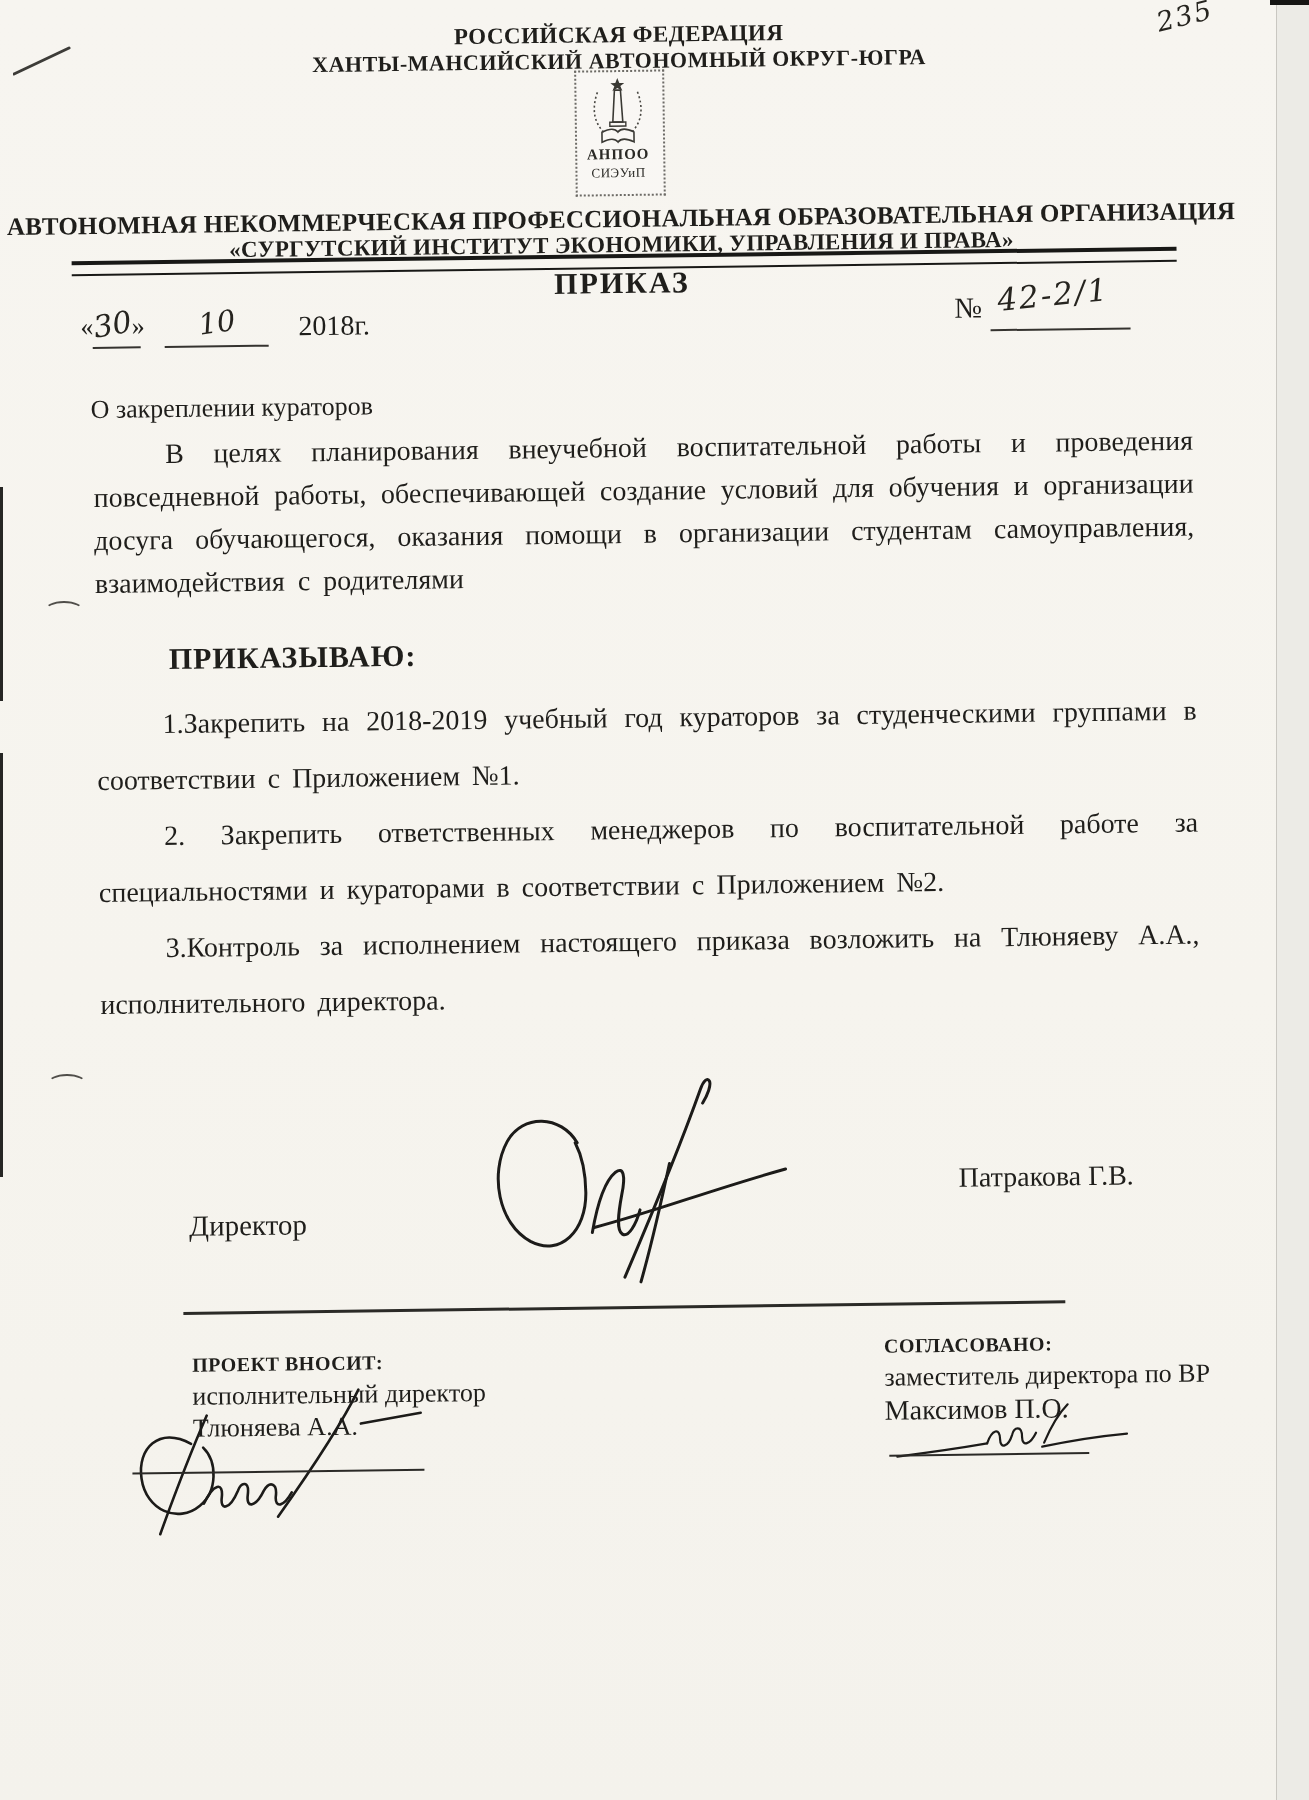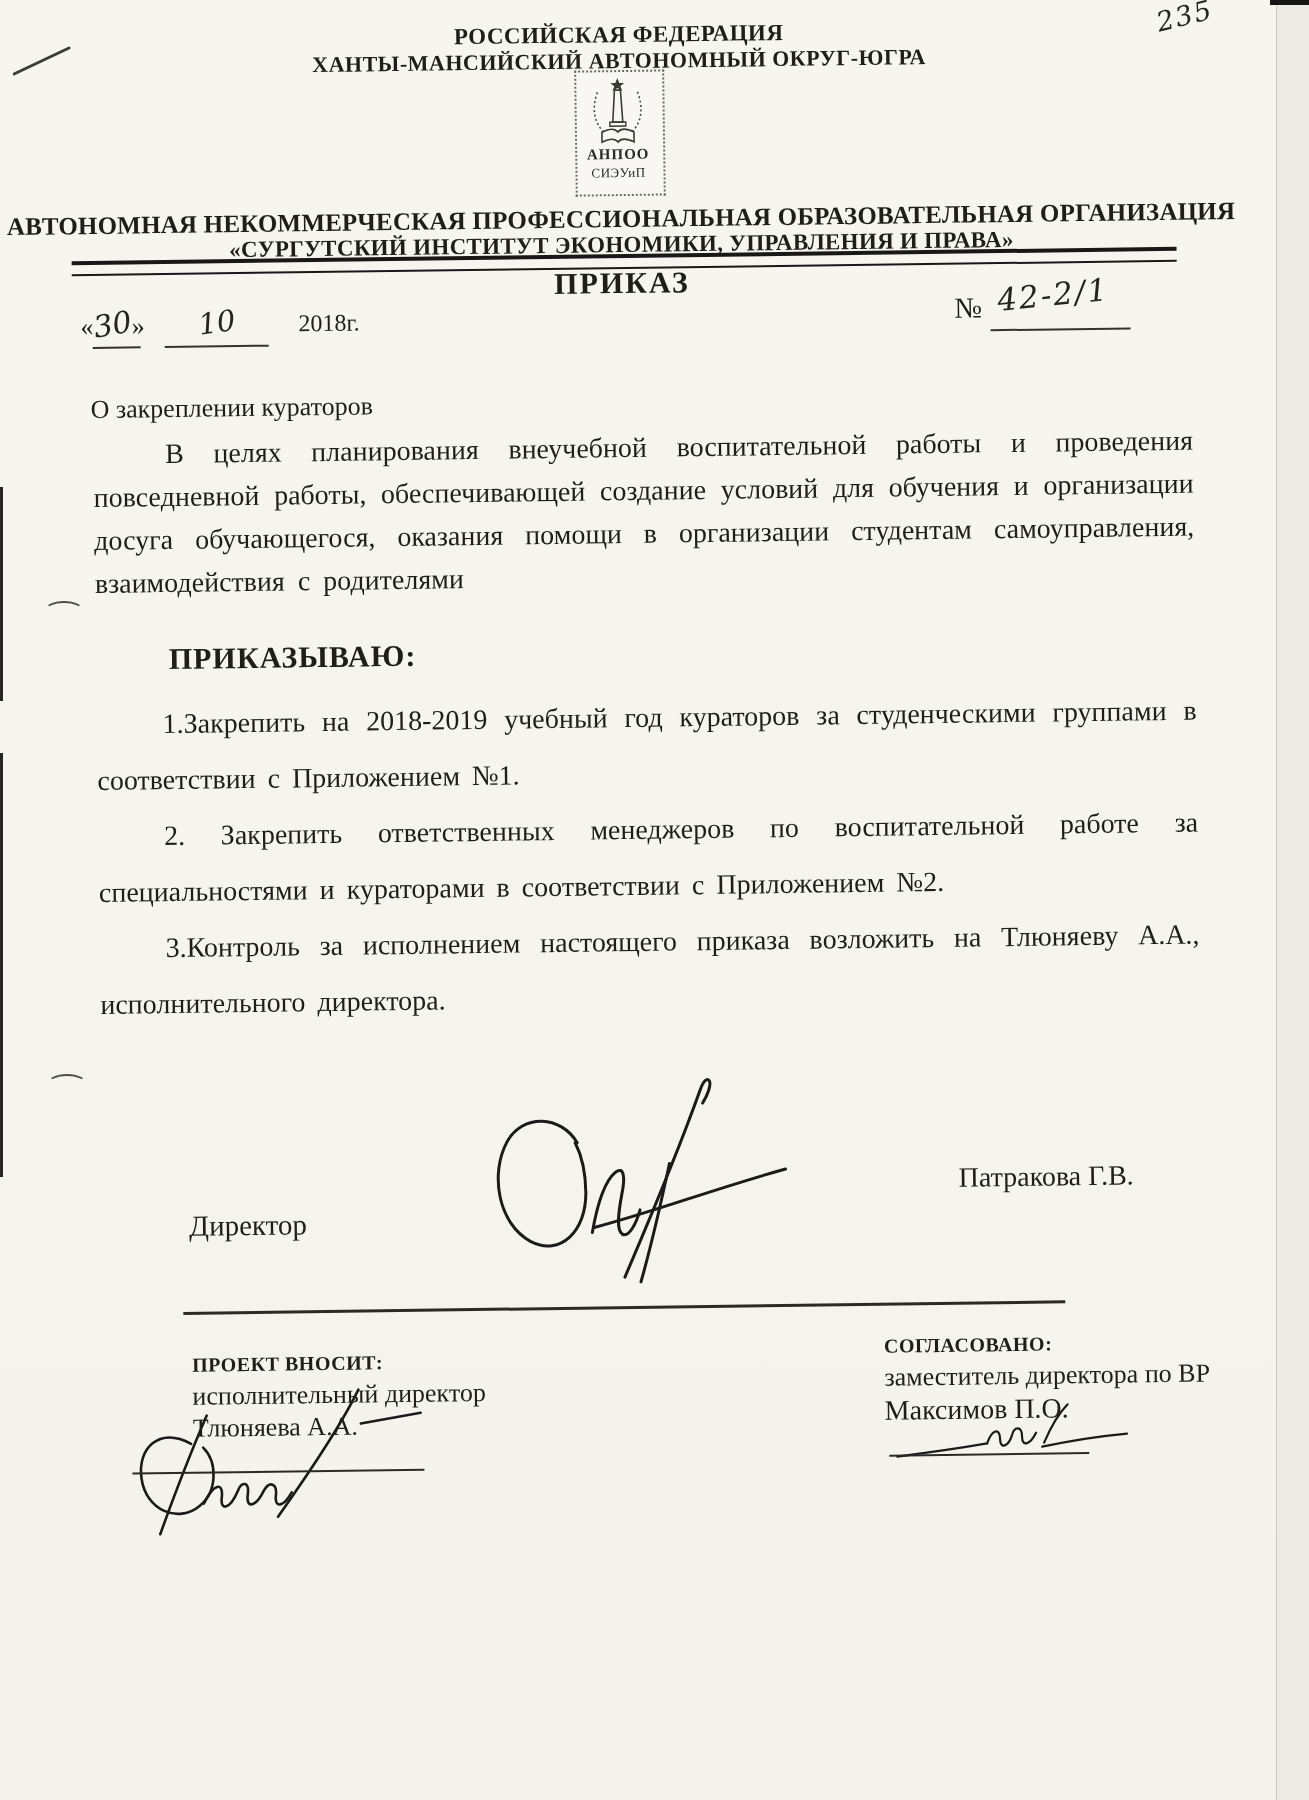--- a/index.html
+++ b/index.html
@@ -22,21 +22,21 @@
   .rule2{left:80px;top:254px;width:1105px;height:9px;border-top:4px solid #181816;border-bottom:2px solid #181816;}
   .title{top:266px;font-size:30px;letter-spacing:2px;}
   .num-label{left:962px;top:296px;font-size:29px;}
   .num-value{left:1005px;top:282px;font-size:31px;transform:rotate(-5deg);letter-spacing:2px;}
   .num-line{left:998px;top:334px;width:140px;height:0;border-top:2px solid #35332f;}
   .date-day{left:88px;top:300px;font-size:26px;}
   .date-day .hand{font-size:30px;display:inline-block;transform:rotate(-9deg);}
   .date-day-line{left:100px;top:340px;width:48px;height:0;border-top:2px solid #35332f;}
   .date-month{left:172px;top:300px;width:104px;text-align:center;border-bottom:2px solid #35332f;height:40px;}
   .date-month .hand{font-size:29px;display:inline-block;transform:rotate(-7deg);}
-  .date-year{left:306px;top:306px;font-size:24px;}
+  .date-year{left:306px;top:306px;font-size:28px;}
   .subject{left:97px;top:388px;font-size:26px;}
   .preamble{left:99px;top:426px;width:1100px;font-size:28px;line-height:43px;
             text-align:justify;text-indent:72px;word-spacing:6px;}
   .resheading{left:172px;top:636px;font-size:30px;letter-spacing:1px;}
   .items{left:99px;top:690px;width:1100px;}
   .items p{margin:0;font-size:28px;line-height:56px;text-align:justify;text-indent:66px;word-spacing:5px;}
   .dir-label{left:185px;top:1204px;font-size:29px;}
   .dir-name{left:955px;top:1166px;font-size:28px;}
   .sig{stroke:#1c1b19;fill:none;stroke-linecap:round;}
   .foot-rule{left:178px;top:1306px;width:882px;height:3px;background:#2b2a27;}

